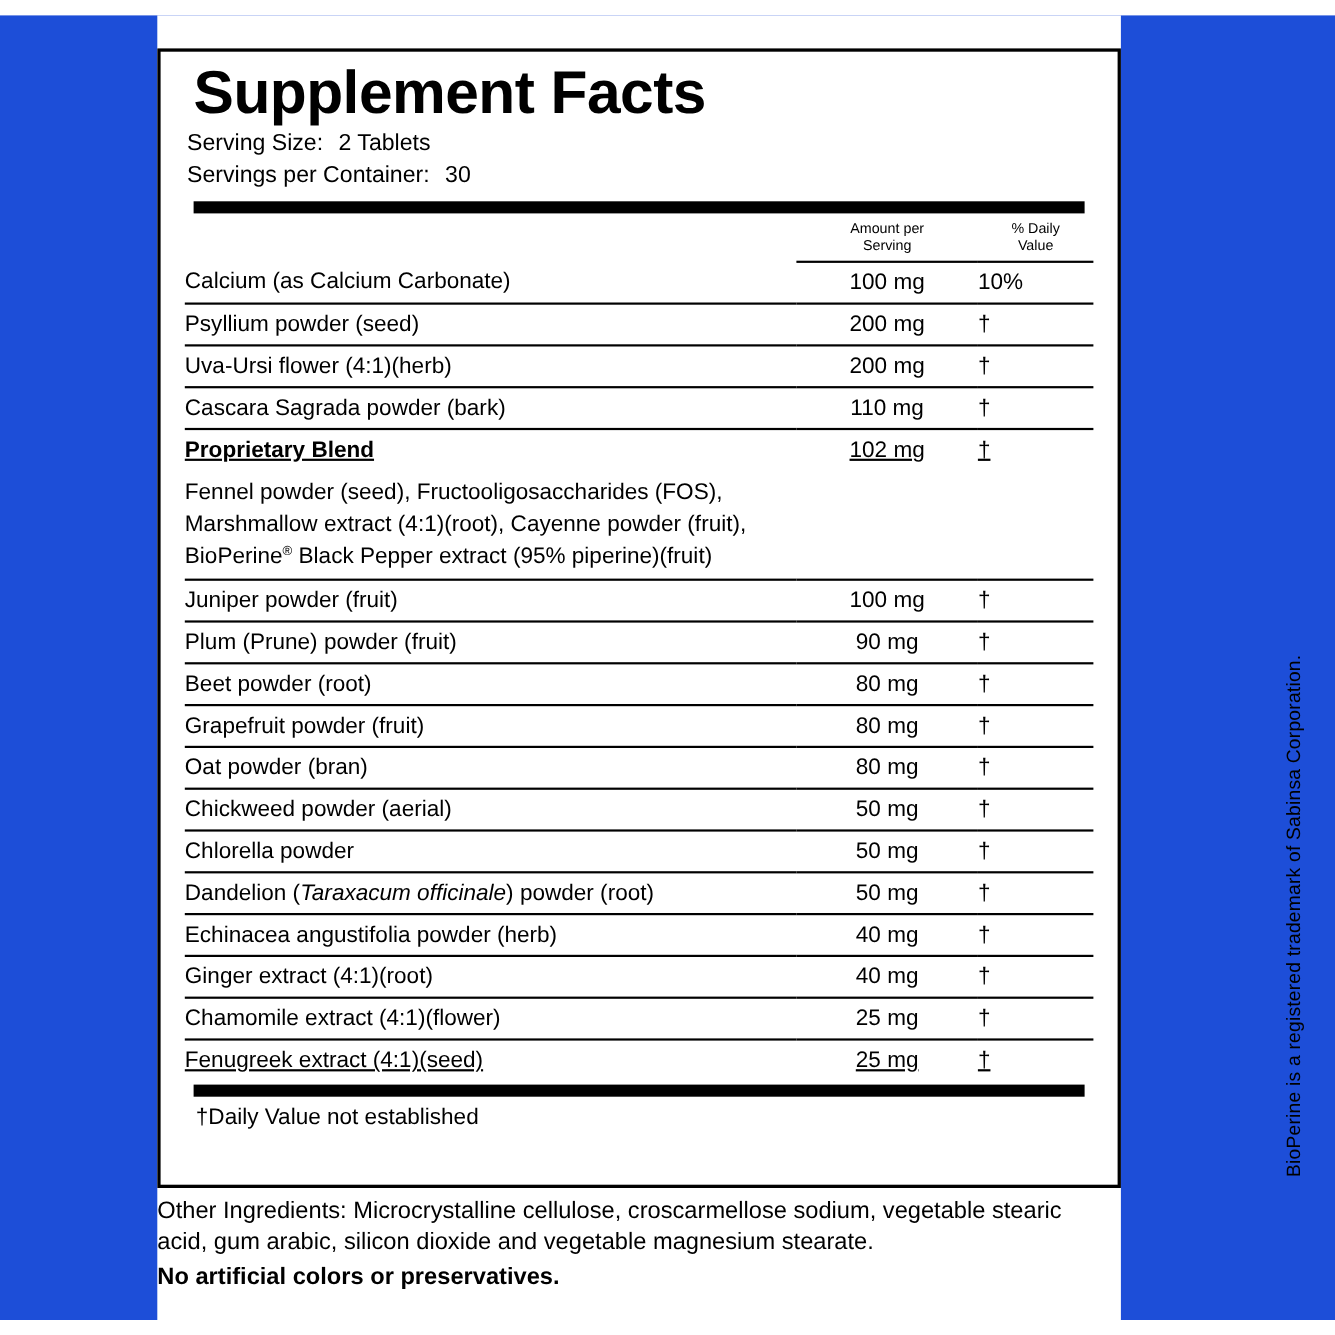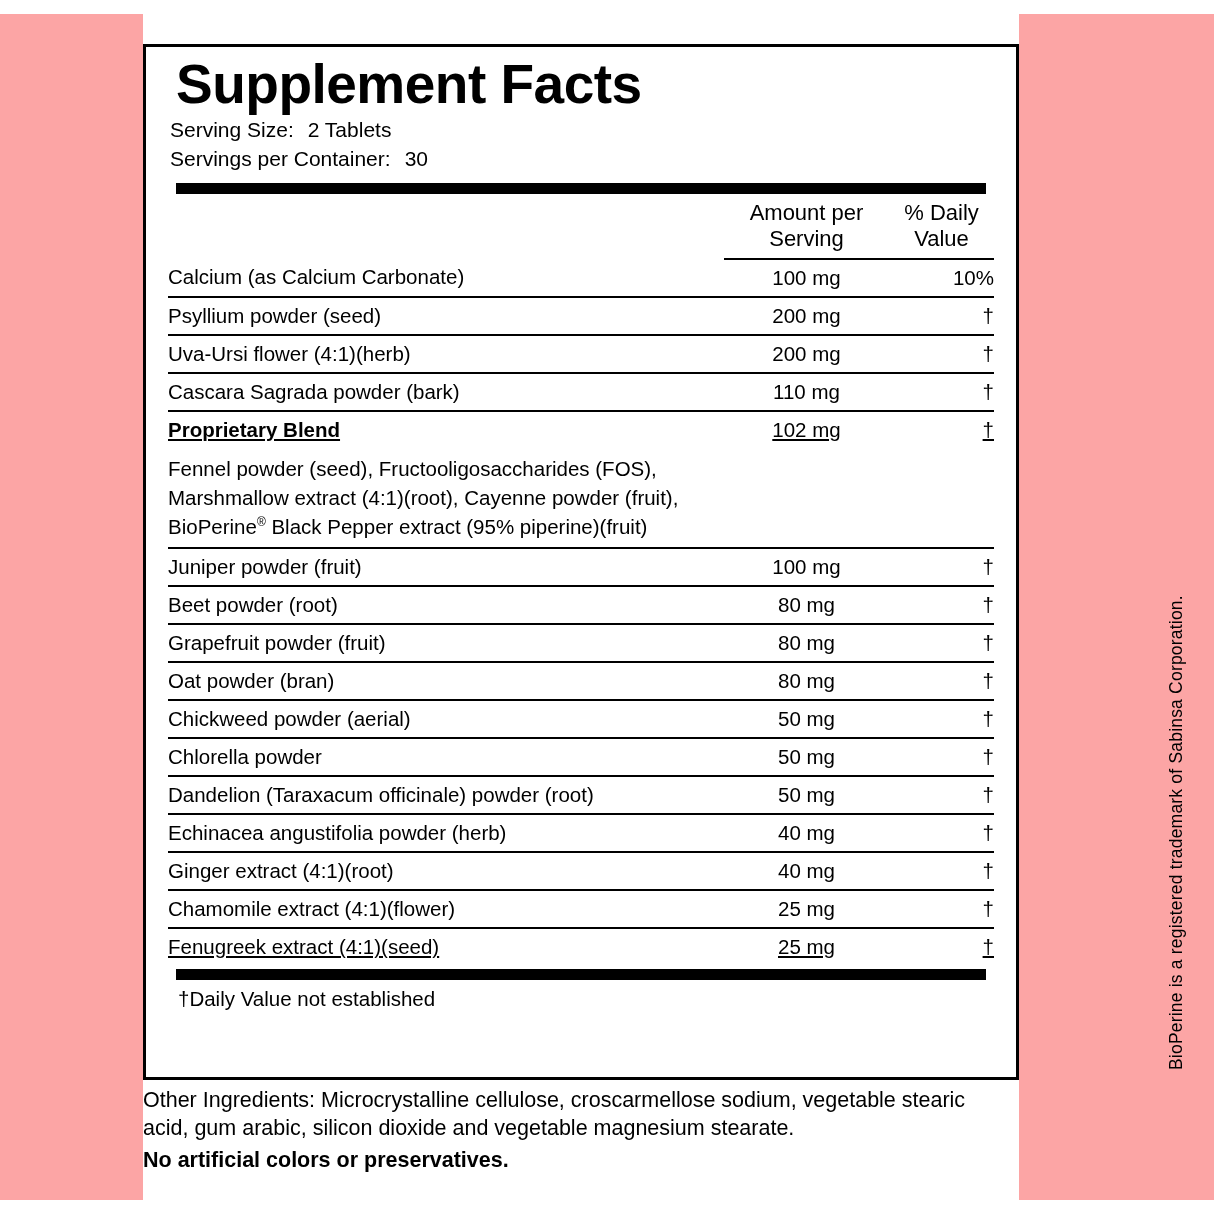--- a/index.html
+++ b/index.html
@@ -12,21 +12,21 @@
     height: 1214px;
     font-family: "Liberation Sans", sans-serif;
     -webkit-font-smoothing: antialiased;
   }
 
   
   .page {
     position: relative;
     width: 1214px;
     height: 1214px;
-    background: #fca5a5;
+    background: #1d4ed8;
     box-sizing: border-box;
   }
 
   
   .edge-top, .edge-bottom {
     position: absolute;
     left: 0;
     width: 1214px;
     height: 14px;
     background: #ffffff;
@@ -95,45 +95,45 @@
   table.facts td {
     padding: 6px 0 6px 0;
     vertical-align: top;
   }
   td.name { padding-left: 10px; }
   td.amt {
     text-align: center;
     width: 165px;
   }
   td.dv {
-    text-align: right;
+    text-align: left;
     width: 105px;
     padding-right: 6px;
   }
   tr.row-line td {
     border-bottom: 2px solid #000;
   }
   tr.no-line td { border-bottom: none; text-decoration: underline; }
 
   .hdr td {
     text-align: center;
-    font-size: 22px;
+    font-size: 13px;
     line-height: 1.18;
     padding: 7px 0 7px 0;
   }
   .hdr td.spacer { border: none; }
 
   .bold { font-weight: bold; }
   .blend-sub {
     padding-left: 46px;
     font-size: 20.5px;
     line-height: 1.42;
     padding-top: 2px;
   }
-  .ital { }
+  .ital { font-style: italic; }
   sup.reg { font-size: 12px; vertical-align: super; }
 
   .footnote {
     font-size: 20.5px;
     color: #000;
     margin: 7px 0 0 10px;
   }
 
   
   .other {
@@ -239,20 +239,25 @@
           <span><span>BioPerine</span><sup class="reg">®</sup><span> Black Pepper extract (95% piperine)(fruit)</span></span>
         </td>
       </tr>
 
       <tr class="row-line">
         <td class="name">Juniper powder (fruit)</td>
         <td class="amt">100 mg</td>
         <td class="dv">†</td>
       </tr>
 
+      <tr class="row-line">
+        <td class="name">Plum (Prune) powder (fruit)</td>
+        <td class="amt">90 mg</td>
+        <td class="dv">†</td>
+      </tr>
 
       <tr class="row-line">
         <td class="name">Beet powder (root)</td>
         <td class="amt">80 mg</td>
         <td class="dv">†</td>
       </tr>
 
       <tr class="row-line">
         <td class="name">Grapefruit powder (fruit)</td>
         <td class="amt">80 mg</td>

